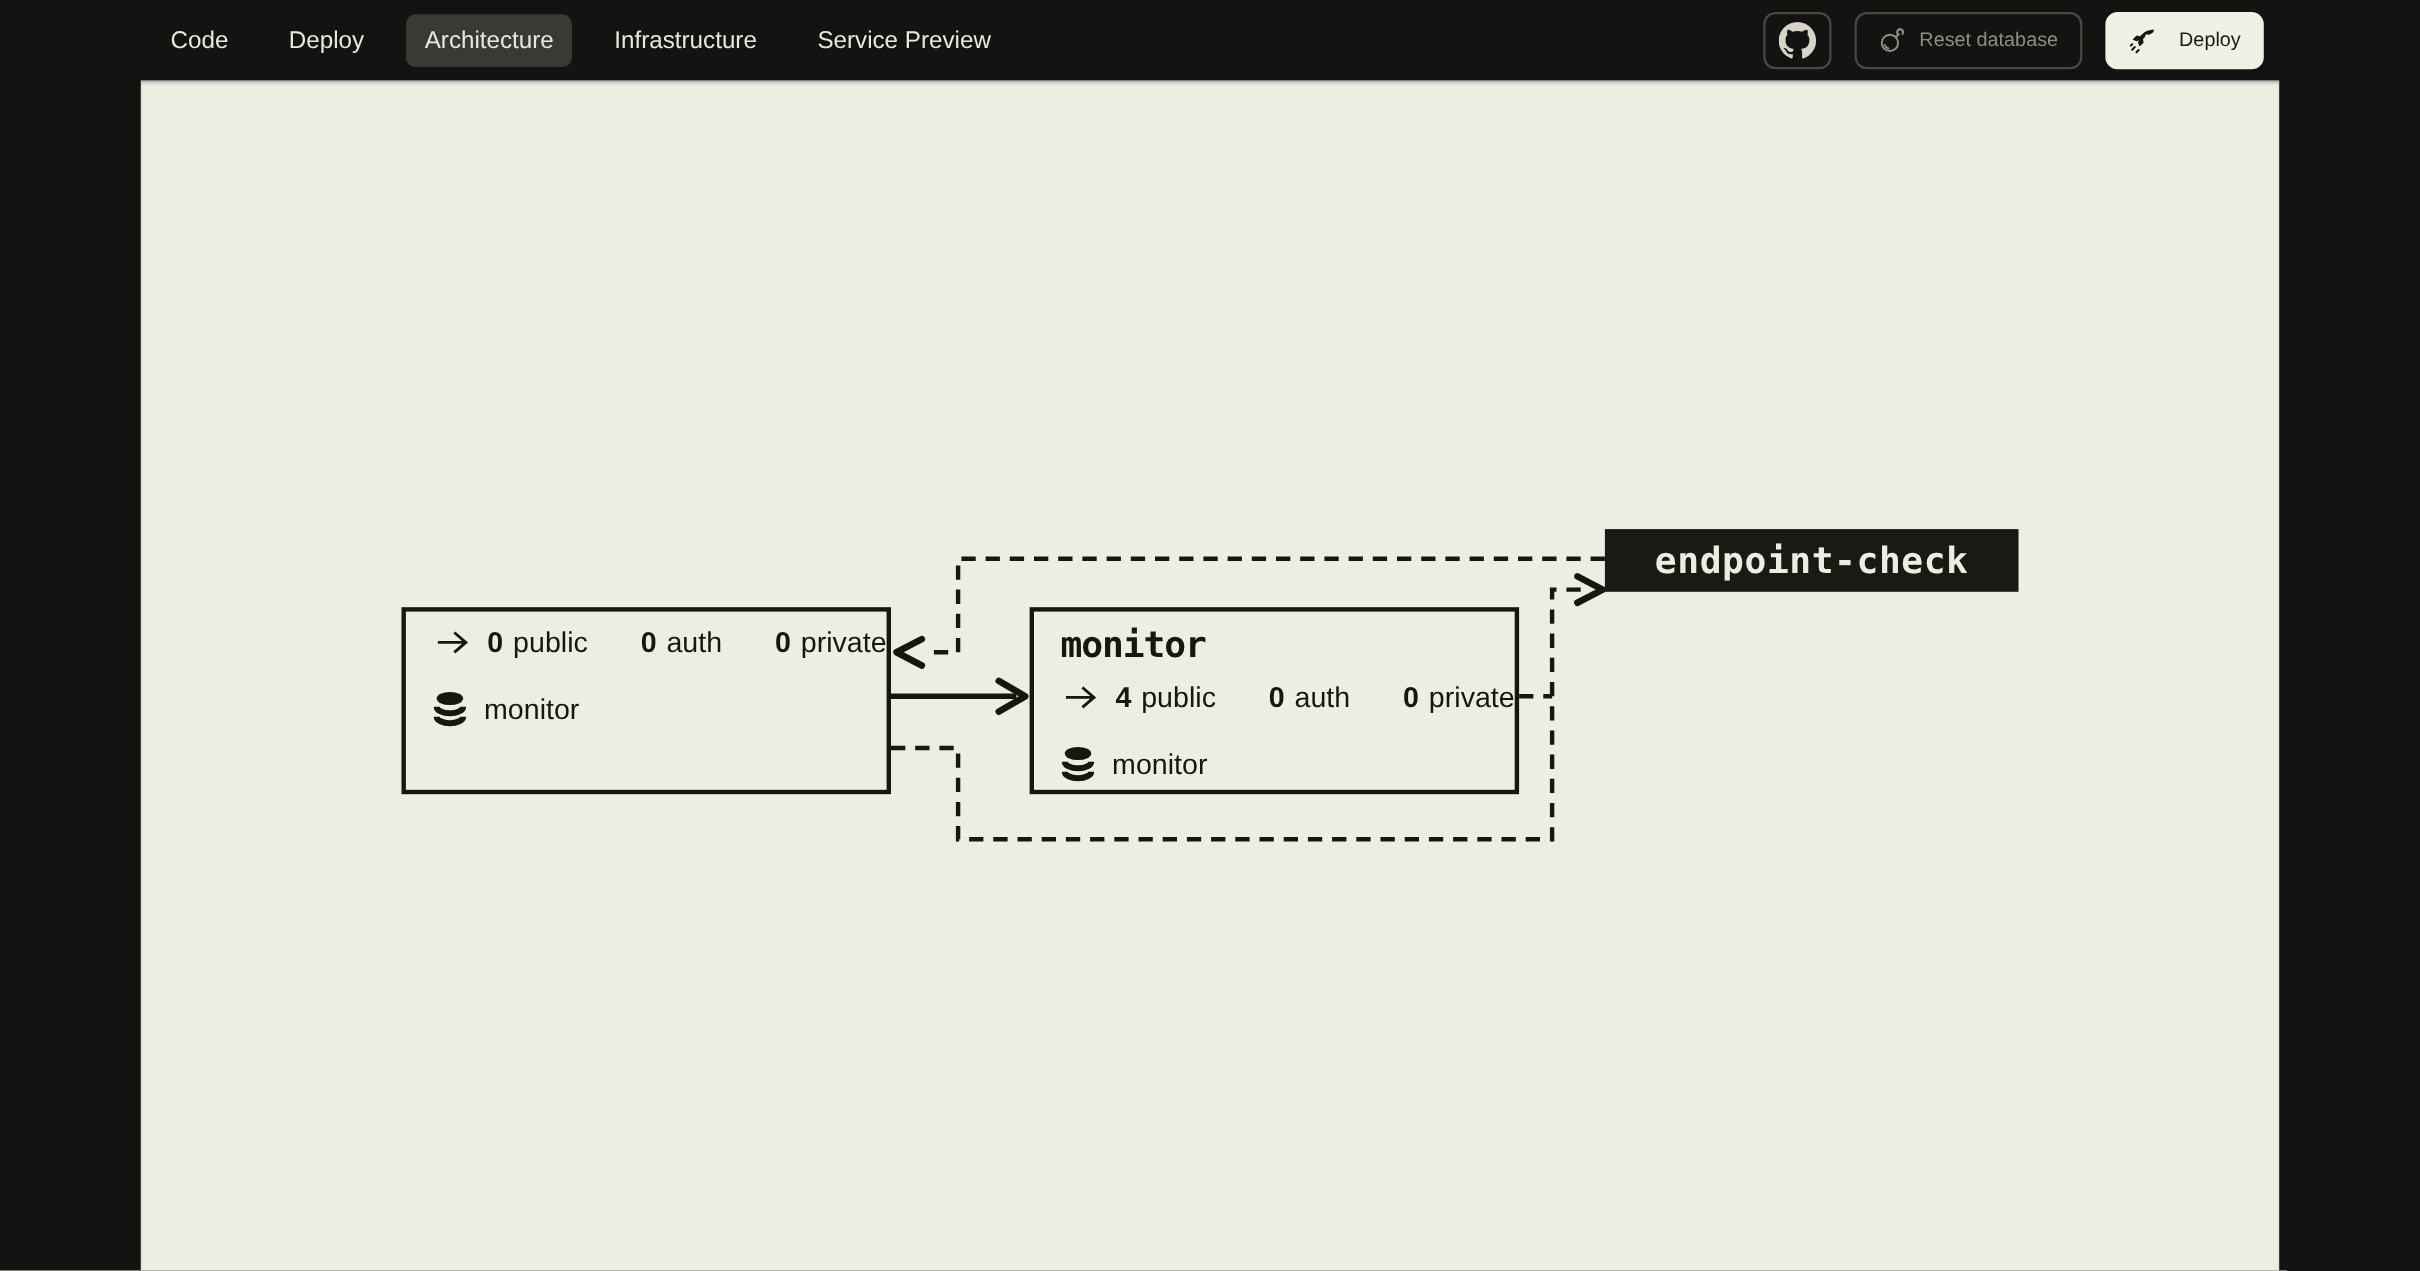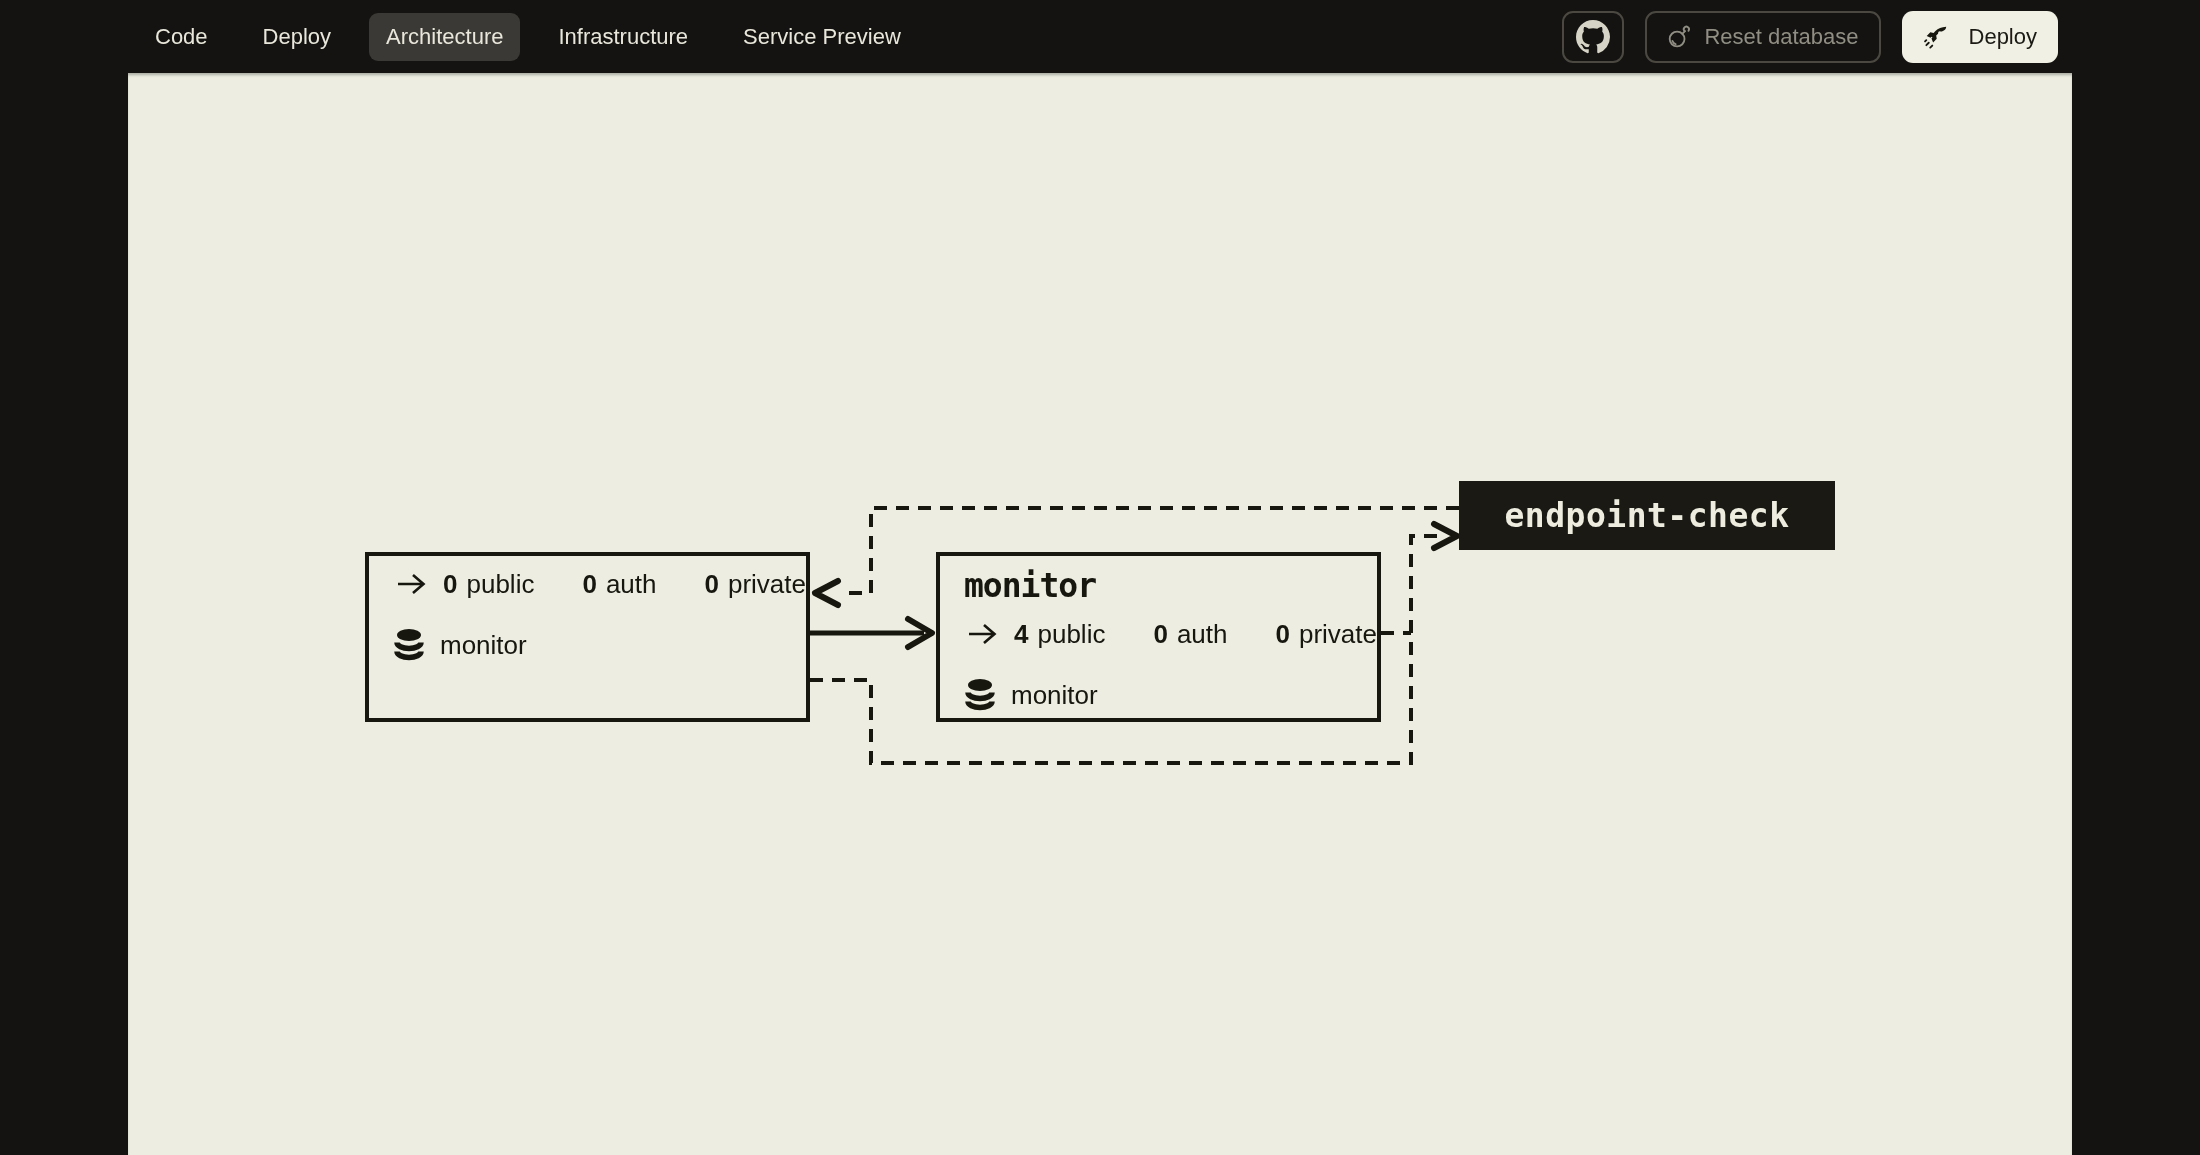--- a/index.html
+++ b/index.html
@@ -40,21 +40,21 @@
     background:var(--active-tab);
     padding:11px 17px; margin:0 -17px; border-radius:9px;
   }
   .controls{
     position:absolute; right:142px; top:0; height:73px;
     display:flex; align-items:center; gap:21px;
   }
   .btn{
     display:flex; align-items:center; justify-content:center;
     height:52px; border-radius:11px; cursor:pointer;
-    font-family:"Liberation Sans", sans-serif; font-size:22px;
+    font-family:"Liberation Sans", sans-serif; font-size:18px;
     background:transparent; border:2px solid var(--btn-border);
   }
   .btn-github{width:62px;}
   .btn-reset{padding:0 20px; gap:12px; color:var(--muted);}
   .btn-deploy{
     padding:0 21px; gap:20px; border:none;
     background:var(--deploy-bg); color:var(--node-dark); font-weight:500;
   }
   
   .panel{
@@ -86,21 +86,21 @@
   }
   .stat{display:flex; align-items:baseline; gap:9px;}
   .stat b{font-weight:bold;}
   .ingress-arrow{display:flex; align-items:center; margin-right:-31px;}
   .dbrow{
     margin:21px 0 0 25px; display:flex; align-items:center; gap:16px;
     font-size:26px; line-height:40px; color:var(--ink);
   }
   
   .ext-node{
-    position:absolute; left:1331px; top:408px; width:376px; height:69px;
+    position:absolute; left:1331px; top:408px; width:376px; height:57px;
     background:var(--node-dark); color:var(--node-dark-text);
     display:flex; align-items:center; justify-content:center;
     font-family:"DejaVu Sans Mono", monospace; font-weight:bold;
     font-size:33px; letter-spacing:0.5px;
   }
 </style>
 </head>
 <body>
 
 <header class="topbar">

